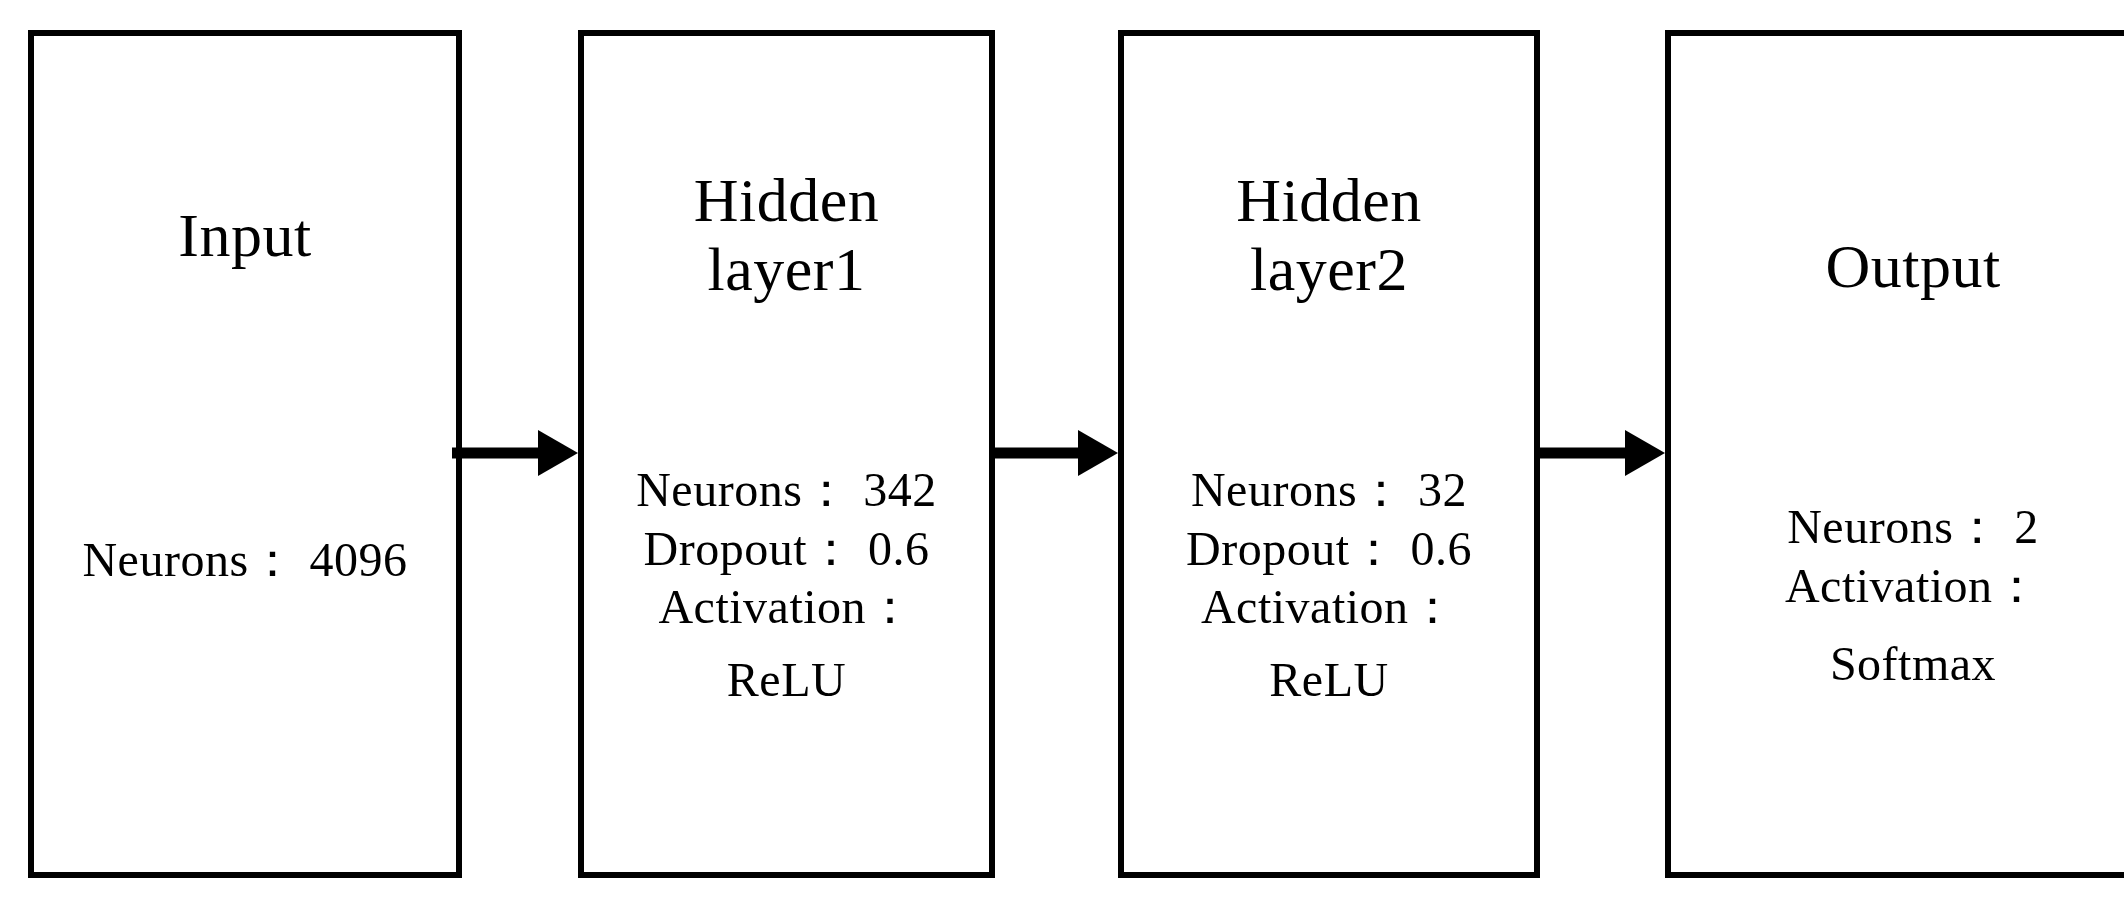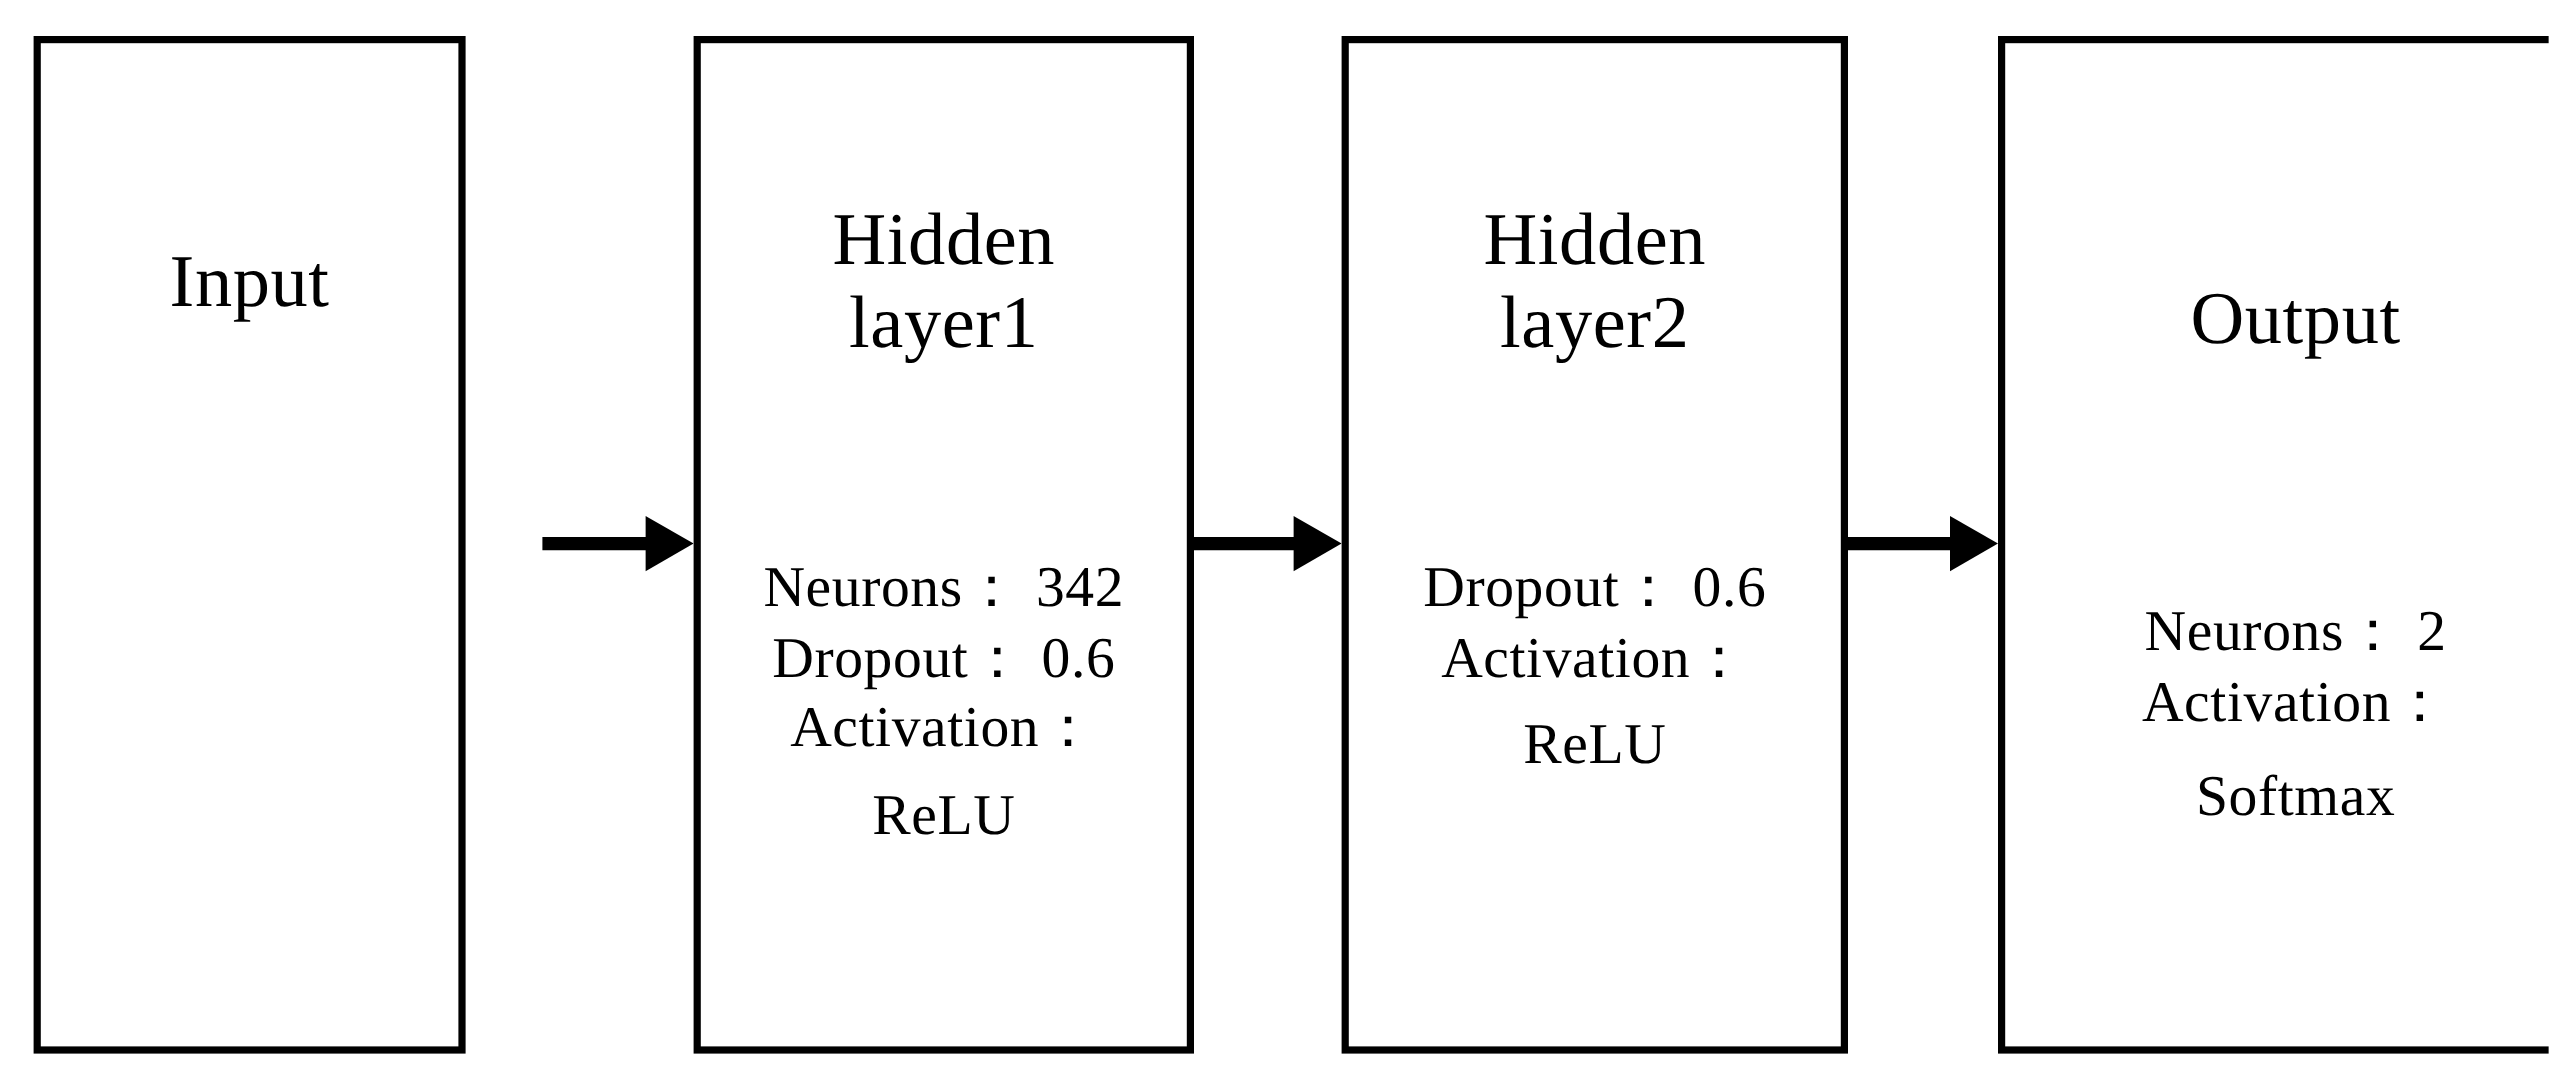--- a/index.html
+++ b/index.html
@@ -58,23 +58,28 @@
     height: 60px;
     display: block;
   }
   .arrow svg { display: block; overflow: visible; }
 </style>
 </head>
 <body>
 
 <div id="canvas">
 
-  <div class="layer-box" style="left:28px; top:30px; width:360px; height:848px;">
+  <div class="layer-box" style="left:28px; top:30px; width:434px; height:848px;">
     <div class="title-slot" style="top:165px;">
       <div class="box-title">Input</div>
+    </div>
+    <div class="details-slot" style="top:495px;">
+      <div class="box-details">
+        <div class="detail-line">Neurons： 4096</div>
+      </div>
     </div>
   </div>
 
   <div class="arrow" style="left:452px; top:423px; width:126px;">
     <svg width="126" height="60" viewBox="0 0 126 60" aria-hidden="true">
       <line x1="0" y1="30" x2="96" y2="30" stroke="#000000" stroke-width="11"></line>
       <polygon points="86,7 126,30 86,53" fill="#000000"></polygon>
     </svg>
   </div>
 
@@ -100,20 +105,21 @@
     </svg>
   </div>
 
   <div class="layer-box" style="left:1118px; top:30px; width:422px; height:848px;">
     <div class="title-slot" style="top:130px;">
       <div class="box-title">Hidden
 layer2</div>
     </div>
     <div class="details-slot" style="top:425px;">
       <div class="box-details">
+        <div class="detail-line">Neurons： 32</div>
         <div class="detail-line">Dropout： 0.6</div>
         <div class="detail-line">Activation：</div>
         <div class="detail-line" style="margin-top:14px;">ReLU</div>
       </div>
     </div>
   </div>
 
   <div class="arrow" style="left:1540px; top:423px; width:125px;">
     <svg width="125" height="60" viewBox="0 0 125 60" aria-hidden="true">
       <line x1="0" y1="30" x2="95" y2="30" stroke="#000000" stroke-width="11"></line>

